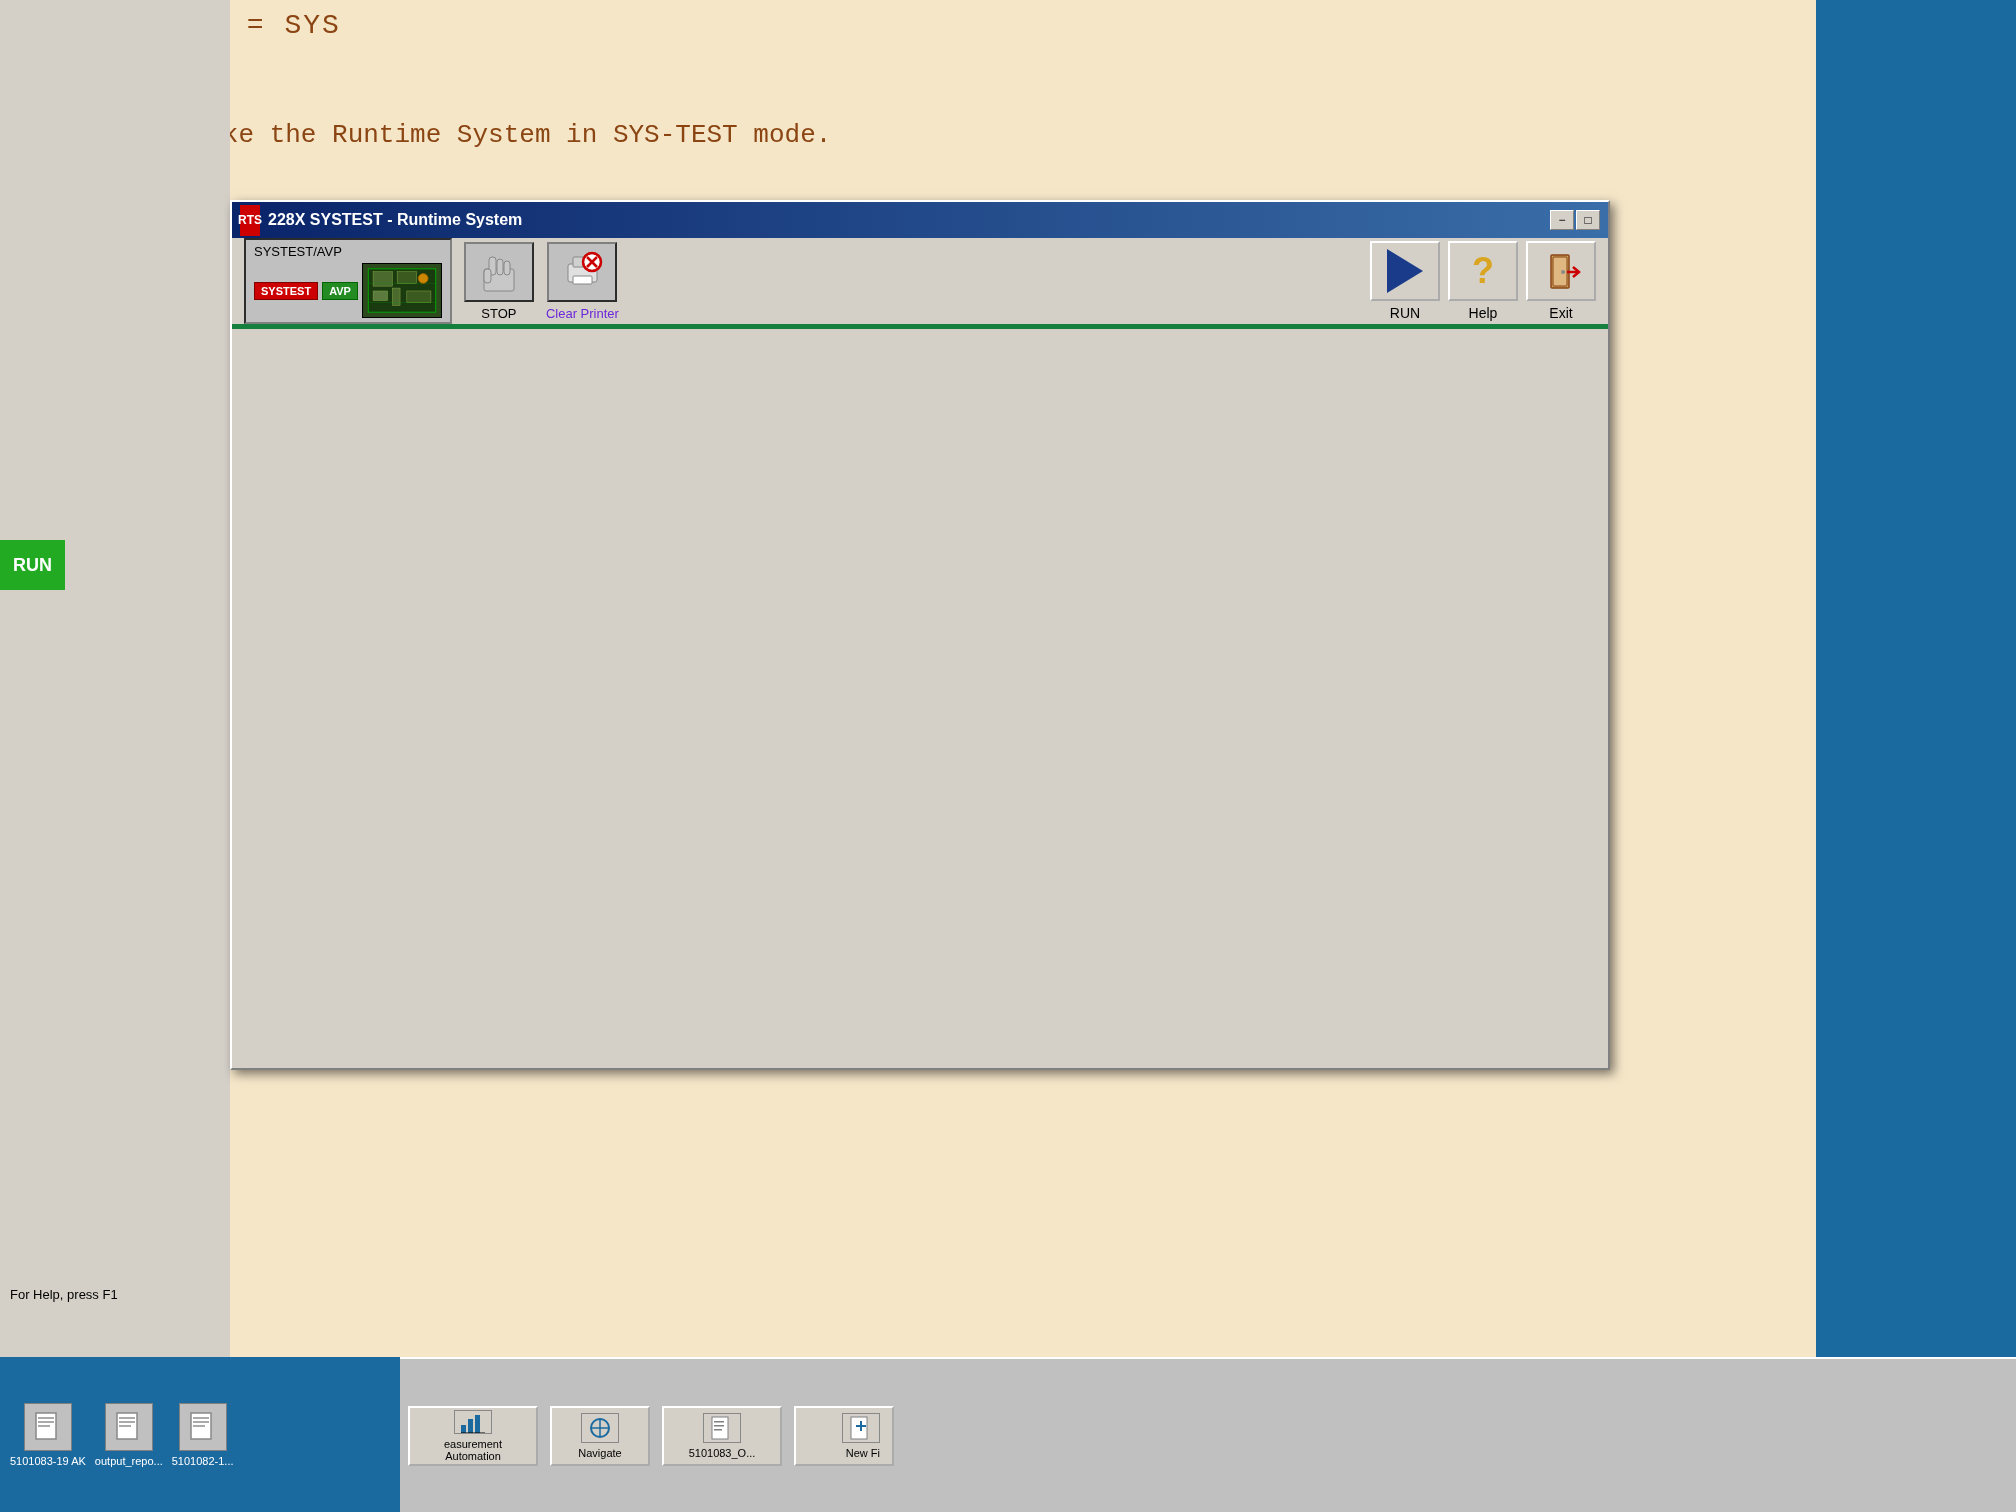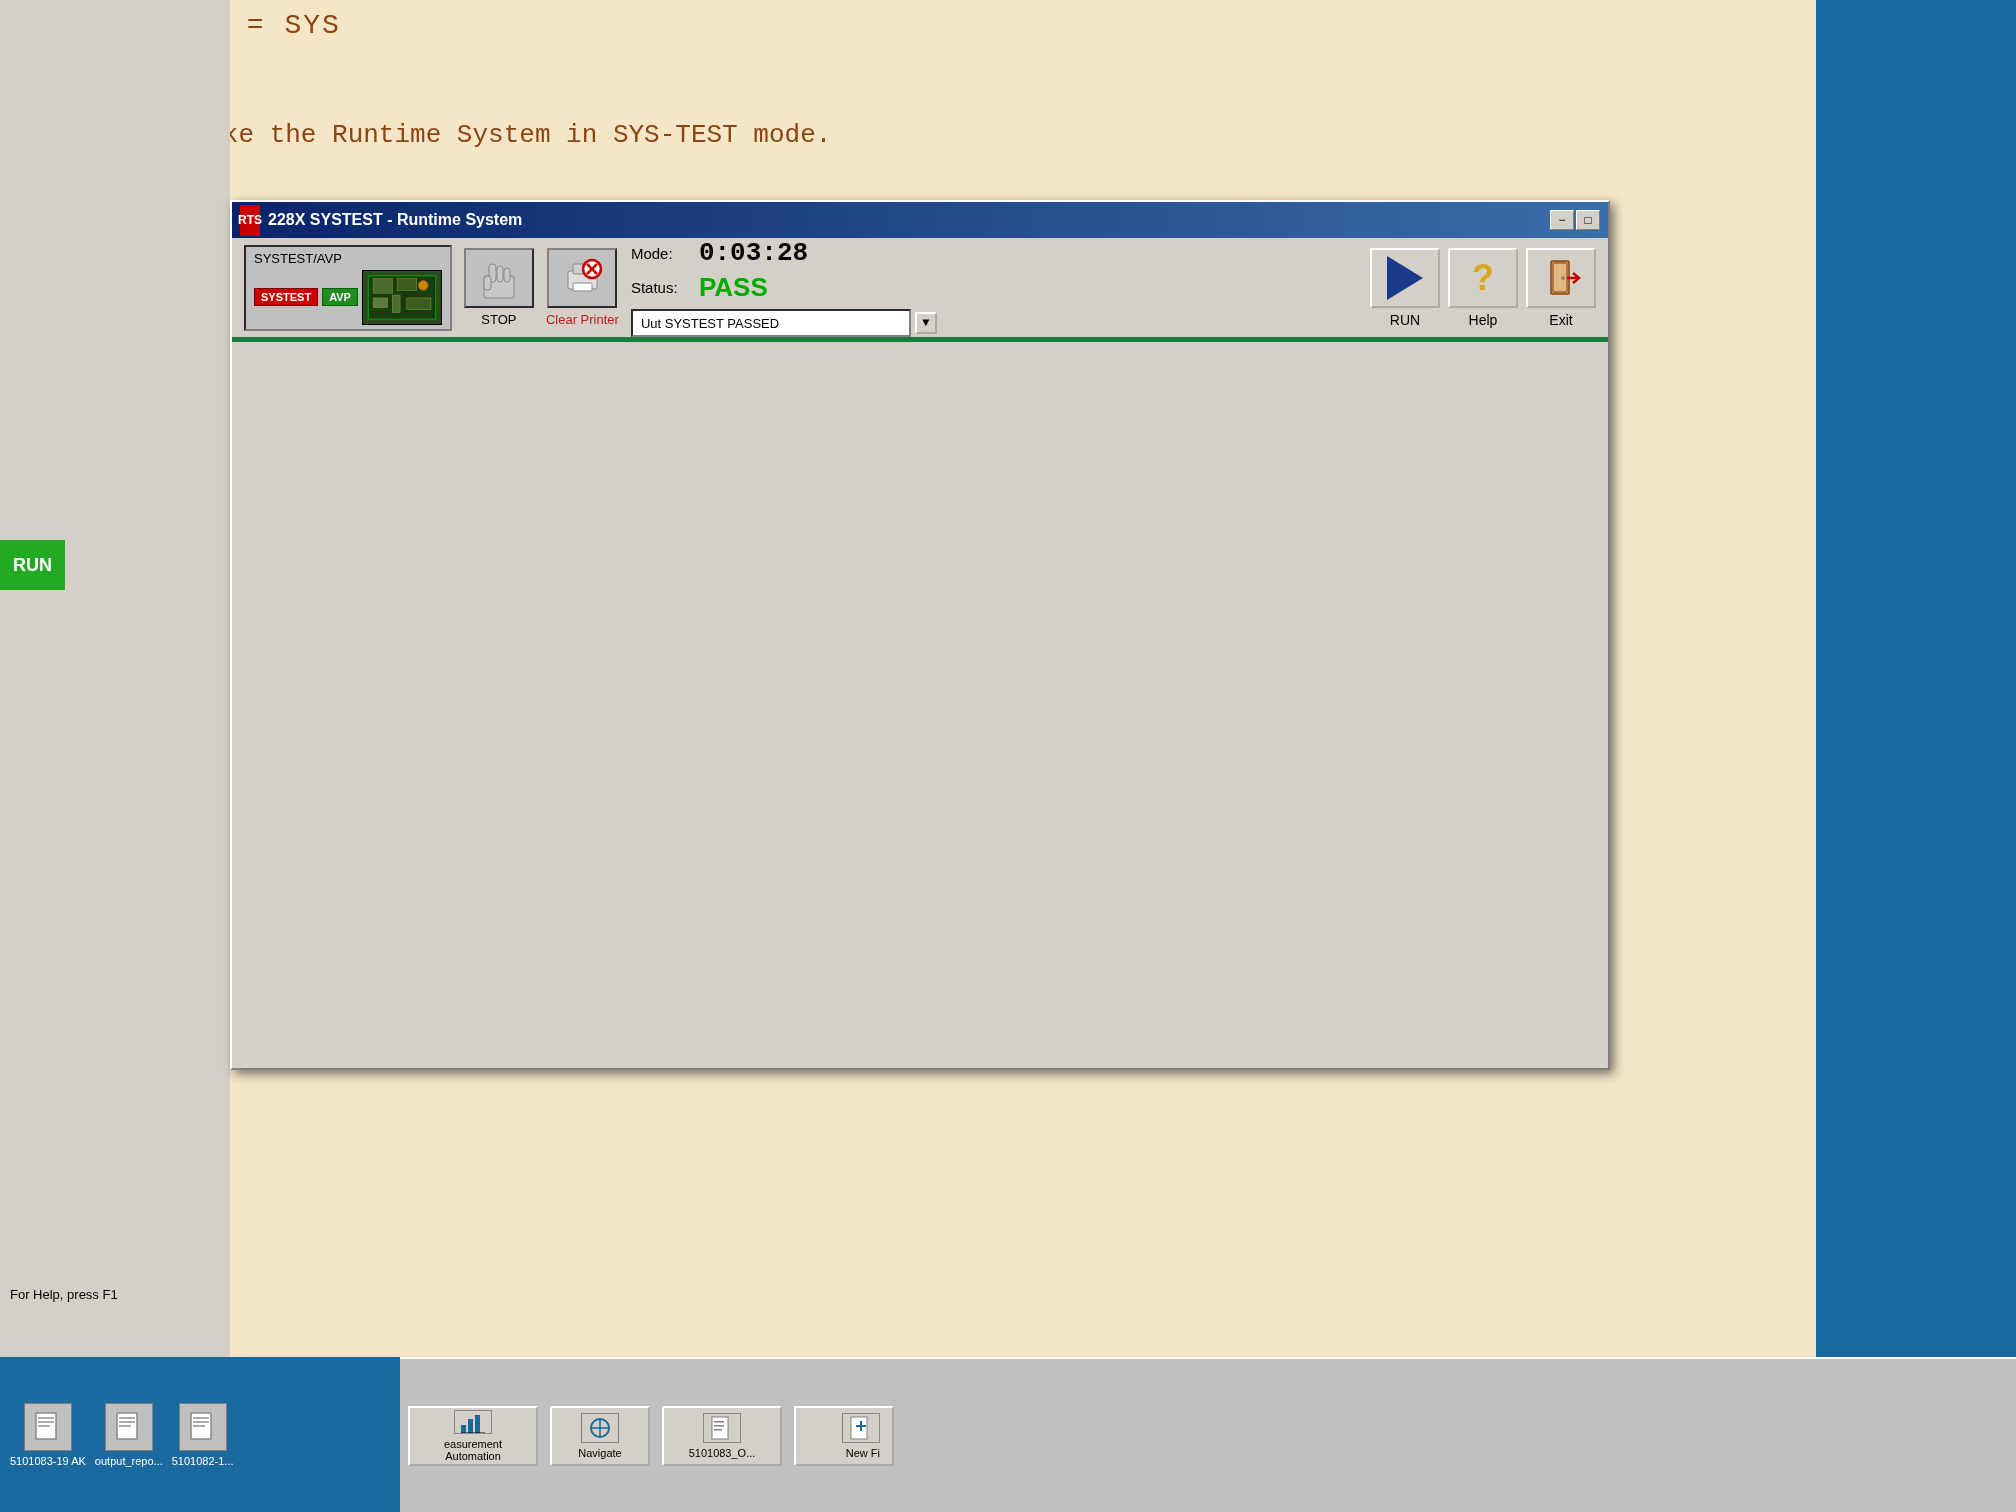--- a/index.html
+++ b/index.html
@@ -247,21 +247,21 @@
       border: 2px outset #808080;
       display: flex;
       align-items: center;
       justify-content: center;
       cursor: pointer;
     }
 
     .clear-label {
       font-family: Arial, sans-serif;
       font-size: 13px;
-      color: #b91c1c;
+      color: #6d28d9;
     }
 
     
     .status-panel {
       display: flex;
       flex-direction: column;
       gap: 4px;
       flex: 1;
     }
 
@@ -603,34 +603,20 @@
           <rect x="13" y="27" width="19" height="8" rx="1" fill="#ffffff" stroke="#888" stroke-width="1"></rect>
           <circle cx="32" cy="13" r="9" fill="white" stroke="#cc0000" stroke-width="2"></circle>
           <line x1="27" y1="8" x2="37" y2="18" stroke="#cc0000" stroke-width="2.5"></line>
           <line x1="37" y1="8" x2="27" y2="18" stroke="#cc0000" stroke-width="2.5"></line>
           <circle cx="32" cy="13" r="9" fill="none" stroke="#cc0000" stroke-width="2.5"></circle>
         </svg>
       </div>
       <span class="clear-label">Clear Printer</span>
     </div>
 
-    <div class="status-panel">
-      <div class="status-row">
-        <span class="status-key">Mode:</span>
-        <span class="status-mode-value">0:03:28</span>
-      </div>
-      <div class="status-row">
-        <span class="status-key">Status:</span>
-        <span class="status-pass-value">PASS</span>
-      </div>
-      <div class="status-dropdown">
-        <input type="text" class="status-select" readonly="" value="Uut SYSTEST PASSED" style="">
-        <div class="dropdown-arrow">▼</div>
-      </div>
-    </div>
 
     <div class="right-buttons">
 
       <div class="tool-btn">
         <div class="tool-icon">
           <div class="run-icon-inner"></div>
         </div>
         <span class="tool-label">RUN</span>
       </div>
 

